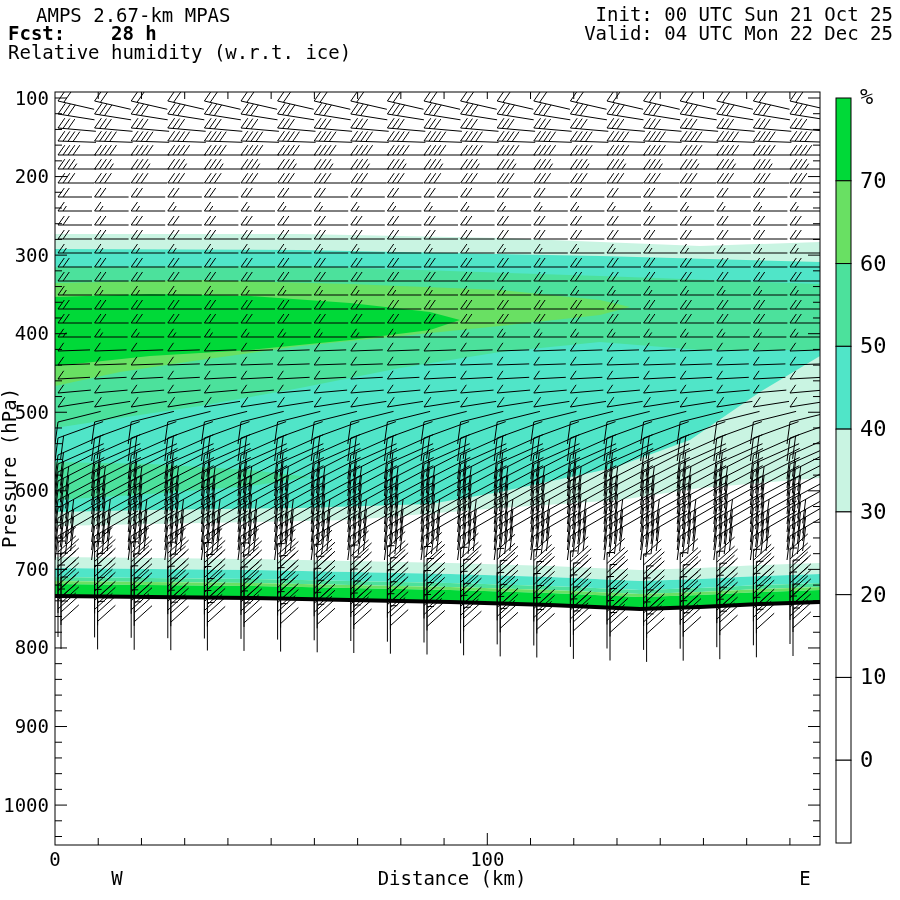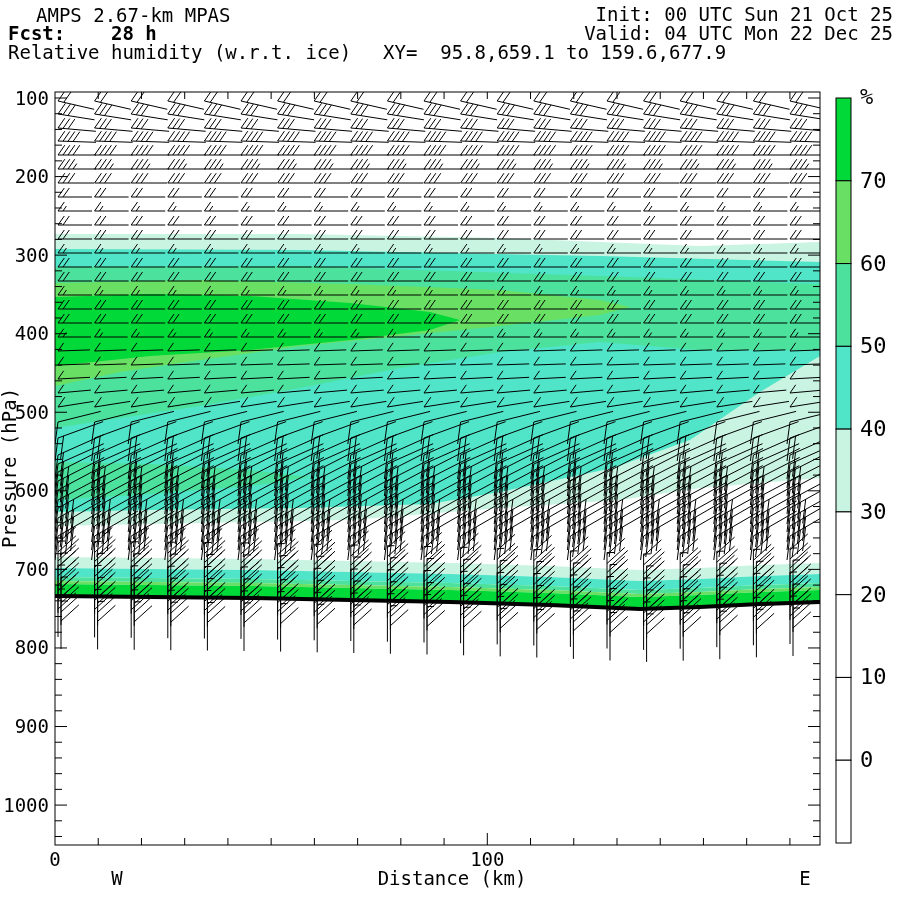--- a/index.html
+++ b/index.html
@@ -12,21 +12,20 @@
 </style>
 </head>
 <body>
 
 <div class="page">
   <div class="hdr" style="left:8px;top:6px;margin-left:28px;">AMPS 2.67-km MPAS</div>
   <div class="hdr" style="left:8px;top:24px;font-weight:bold;">Fcst:    28 h</div>
   <div class="hdr" style="left:8px;top:43px;text-align:center;">Relative humidity (w.r.t. ice)</div>
   <div class="hdr hdr-right" style="top:5px;">Init: 00 UTC Sun 21 Oct 25</div>
   <div class="hdr hdr-right" style="top:24px;">Valid: 04 UTC Mon 22 Dec 25</div>
-  <div class="hdr" style="left:383px;top:43px;">XY=  95.8,659.1 to 159.6,677.9</div>
 
   <svg id="plot" width="900" height="900">
       <defs>
         <clipPath id="plotclip">
           <rect x="55" y="92" width="765" height="753"></rect>
         </clipPath>
       </defs>
       <g clip-path="url(#plotclip)">
         <polygon points="55,234 300,234 500,238 700,246 820,242 820,478 700,488 620,500 500,508 350,520 150,524 55,526" fill="#c9f4e2"></polygon>
         <polygon points="55,249 300,250 600,256 820,262 820,356 760,392 690,440 613,468 500,492 430,504 300,508 150,510 55,512" fill="#50e5c8"></polygon>

